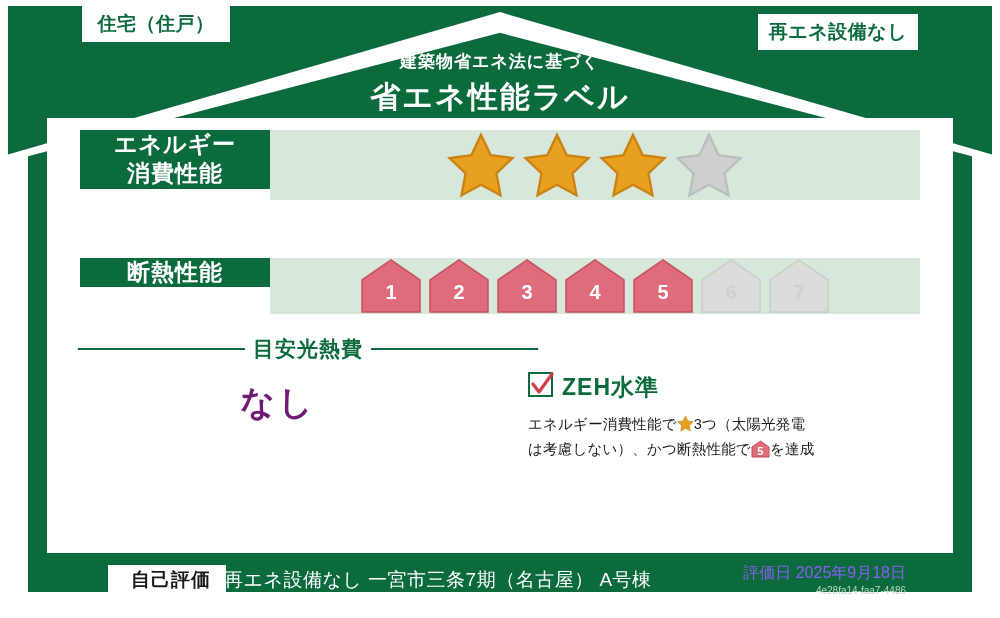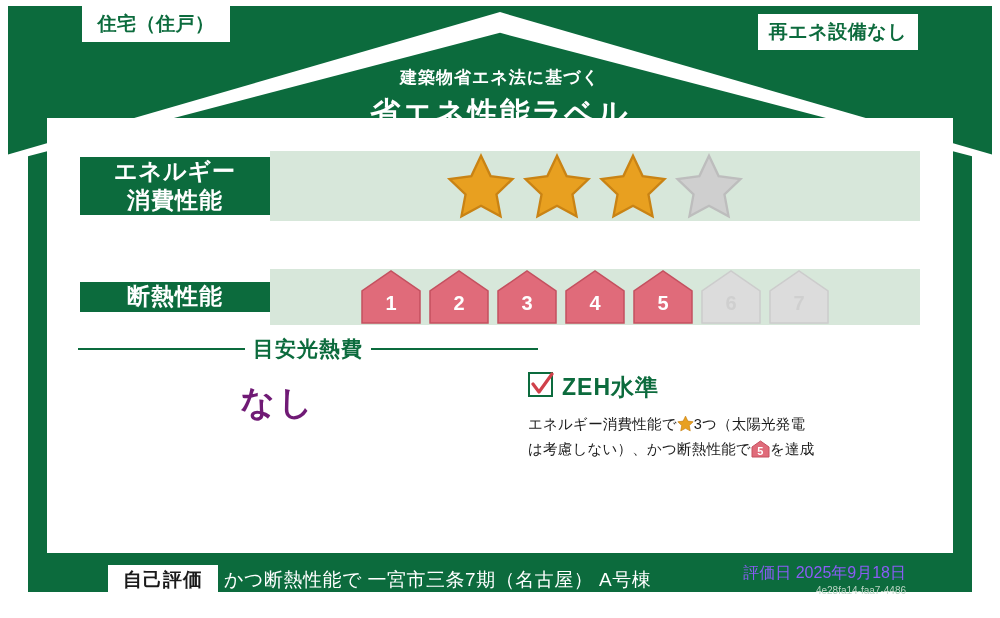--- a/index.html
+++ b/index.html
@@ -94,42 +94,42 @@
   }
   .tag-right {
     right: 82px; top: 14px;
     width: 160px; height: 36px;
     font-size: 19px;
   }
 
   
   .title-block {
     position: absolute;
-    left: 0; top: 66px;
+    left: 0; top: 50px;
     width: 1000px;
     text-align: center;
     color: #ffffff;
   }
   .title-sub {
     font-size: 17px;
     font-weight: bold;
     letter-spacing: 1px;
     margin-bottom: 4px;
   }
   .title-main {
     font-size: 30px;
     font-weight: bold;
     letter-spacing: 2px;
   }
 
   
   .row {
     position: absolute;
     display: flex;
-    align-items: center;
+    align-items: flex-start;
   }
   .row-label {
     background: #0c6b3d;
     color: #ffffff;
     font-weight: bold;
     font-size: 23px;
     display: flex;
     flex-direction: column;
     align-items: center;
     justify-content: center;
@@ -258,20 +258,21 @@
   .self-eval {
     position: absolute;
     left: 100px; top: 12px;
     width: 110px; height: 30px;
     background: #ffffff;
     color: #1a1a1a;
     font-size: 19px;
     font-weight: bold;
     display: flex; align-items: center; justify-content: center;
     letter-spacing: 1px;
+    padding-left: 8px;
   }
   .building-name {
     position: absolute;
     left: 216px; top: 14px;
     font-size: 19px;
     color: #ffffff;
     letter-spacing: 0.5px;
     white-space: nowrap;
   }
   .eval-date {
@@ -405,18 +406,18 @@
             <path d="M12 1.6 L15.3 8.6 L22.8 9.6 L17.3 14.9 L18.7 22.4 L12 18.8 L5.3 22.4 L6.7 14.9 L1.2 9.6 L8.7 8.6 Z" fill="#e8a020" stroke="#c98314" stroke-width="1"></path>
           </svg></span><span>3つ（太陽光発電</span><br>
       <span>は考慮しない）、かつ断熱性能で</span><span class="inline-grade"><svg width="19" height="18" viewBox="0 0 19 18" xmlns="http://www.w3.org/2000/svg">
             <path d="M1 17 L1 7 L9.5 1 L18 7 L18 17 Z" fill="#e06b7a" stroke="#c4505f" stroke-width="1"></path>
           </svg><span>5</span></span><span>を達成</span>
     </div>
   </div>
 
   <div class="footer">
     <div class="self-eval">自己評価</div>
-    <div class="building-name">かつ断熱性能で 一宮市三条7期（名古屋） A号棟</div>
+    <div class="building-name">再エネ設備なし 一宮市三条7期（名古屋） A号棟</div>
     <div class="eval-date"><span>評価日</span> <span>2025年9月18日</span></div>
     <div class="eval-id">4e28fa14-faa7-4486</div>
   </div>
 
 </div>
 
 </body></html>

